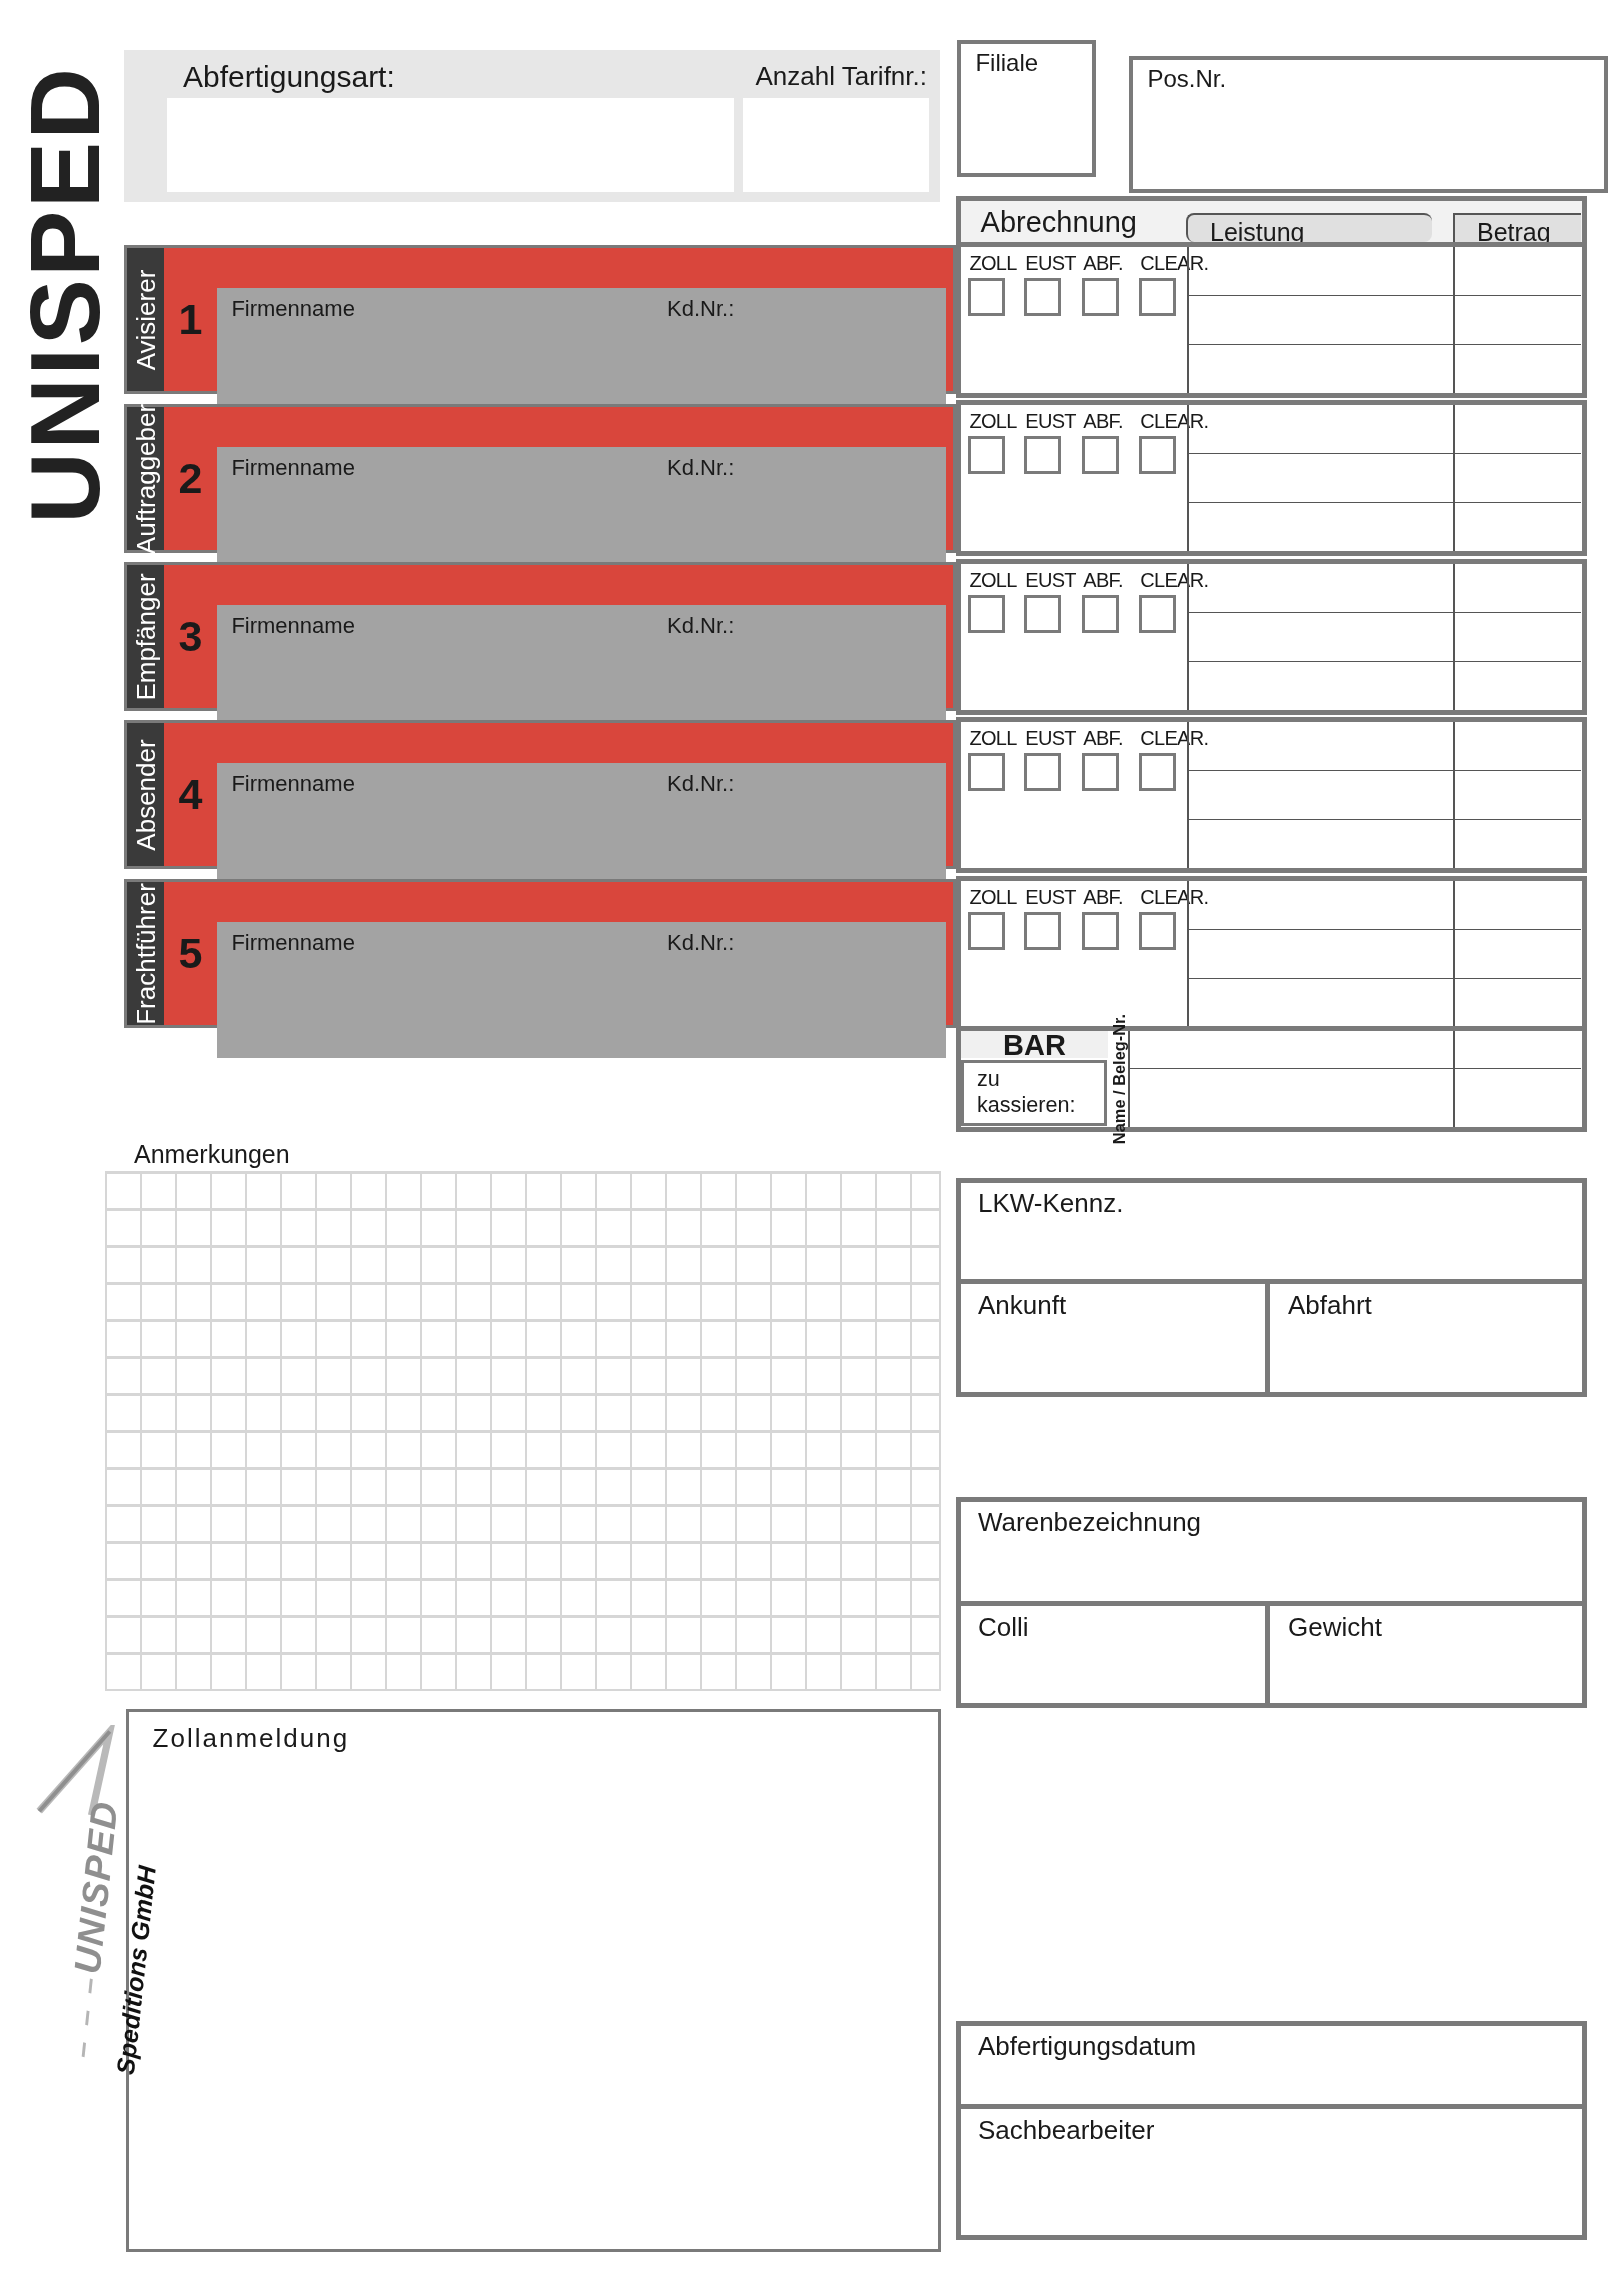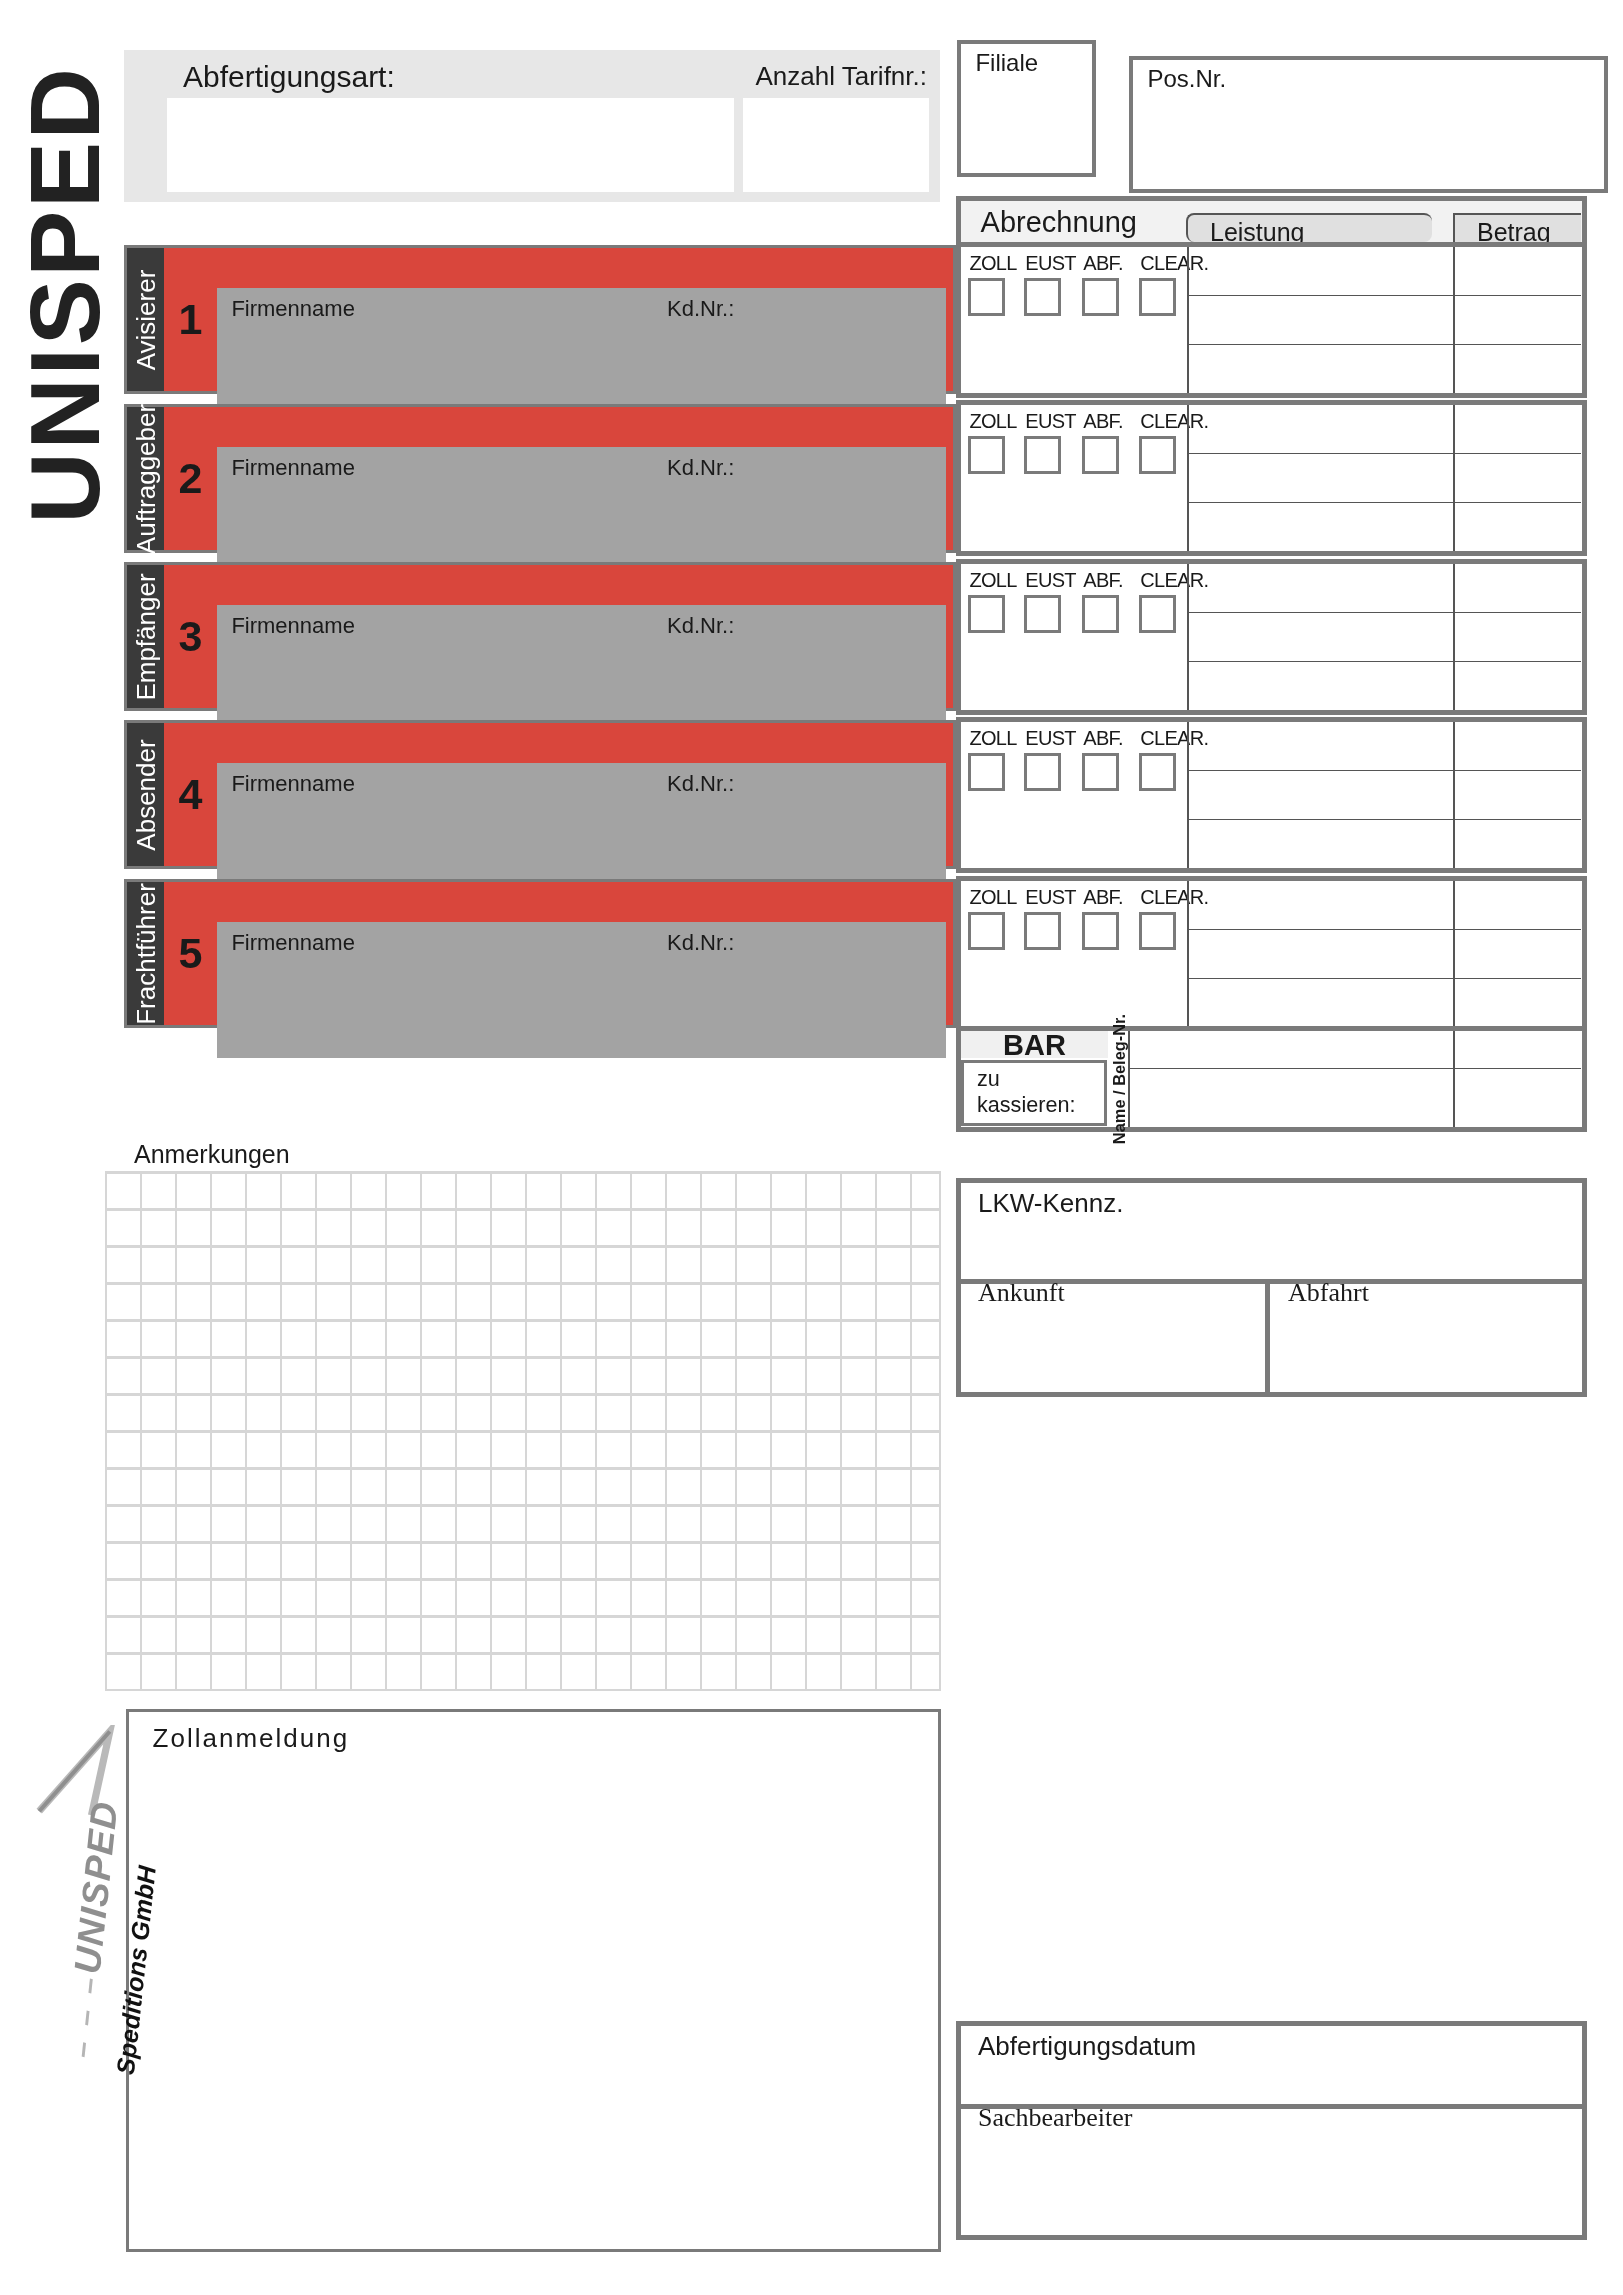--- a/index.html
+++ b/index.html
@@ -70,21 +70,21 @@
   .bar-colL{position:absolute;left:169px;top:0;width:323px;height:100%;}
   .bar-colB{position:absolute;left:492px;top:0;width:128px;height:100%;border-left:2px solid #555;box-sizing:border-box;}
   .bcell1{box-sizing:border-box;height:38px;border-bottom:1.3px solid #555;}
   .bcell2{height:58px;}
 
   
   .rsec{position:absolute;left:956px;width:631px;border:5.2px solid #7a7a7a;box-sizing:border-box;background:#fff;text-align:right;}
   .rsec .big{position:absolute;left:0;top:0;right:0;}
   .rsec .big span, .rsec .half span{position:absolute;left:17px;top:5.2px;font-size:26px;}
   .rsec .split{position:absolute;left:0;right:0;height:5.2px;background:#7a7a7a;}
-  .rsec .half{position:absolute;bottom:12px;font-family:Liberation Serif, serif;}
+  .rsec .half{position:absolute;bottom:0;}
   .rsec .vdiv{position:absolute;width:5.2px;background:#7a7a7a;}
 
   
   .anm-label{position:absolute;left:134px;top:1140px;font-size:25px;}
   .anm-grid{position:absolute;left:105px;top:1171px;width:836px;height:520px;
     background-image:
       repeating-linear-gradient(to right,#d6d6d6 0 2px,transparent 2px 35px),
       repeating-linear-gradient(to bottom,#d6d6d6 0 2.6px,transparent 2.6px 37px);
     border-right:2px solid #d6d6d6;border-bottom:2.6px solid #d6d6d6;box-sizing:border-box;}
 
@@ -351,20 +351,33 @@
     <div class="split" style="top:96px;"></div>
     <div class="vdiv" style="left:304px;top:101px;bottom:0;"></div>
     <div class="half" style="left:0;width:304px;height:107px;">
       <span>Ankunft</span>
       </div>
     <div class="half" style="left:310px;right:0;height:107px;">
       <span>Abfahrt</span>
       </div>
   </div>
 
+  <div class="rsec" style="top:1497px;height:211px;">
+    <div class="big" style="height:99px;">
+      <span>Warenbezeichnung</span>
+      </div>
+    <div class="split" style="top:99px;"></div>
+    <div class="vdiv" style="left:304px;top:104px;bottom:0;"></div>
+    <div class="half" style="left:0;width:304px;height:96px;">
+      <span>Colli</span>
+      </div>
+    <div class="half" style="left:310px;right:0;height:96px;">
+      <span>Gewicht</span>
+      </div>
+  </div>
 
   <div class="rsec" style="top:2021px;height:219px;">
     <div class="big" style="height:78px;">
       <span>Abfertigungsdatum</span>
       </div>
     <div class="split" style="top:78px;"></div>
     <div class="half" style="left:0;right:0;height:125px;">
       <span>Sachbearbeiter</span>
       </div>
   </div>

